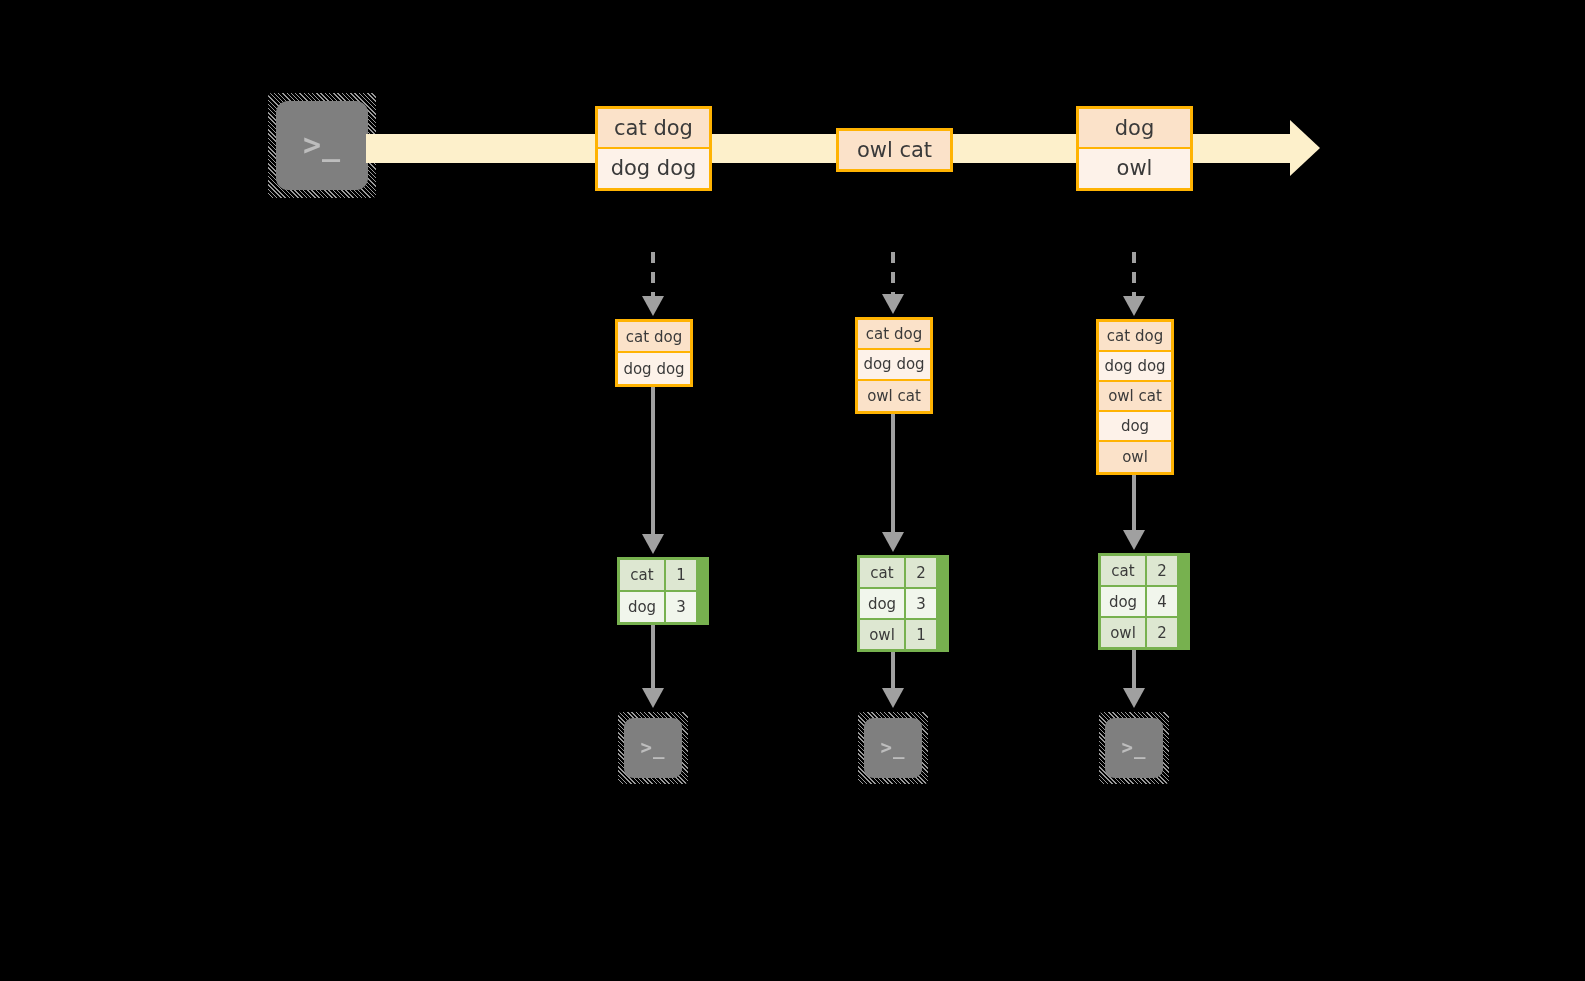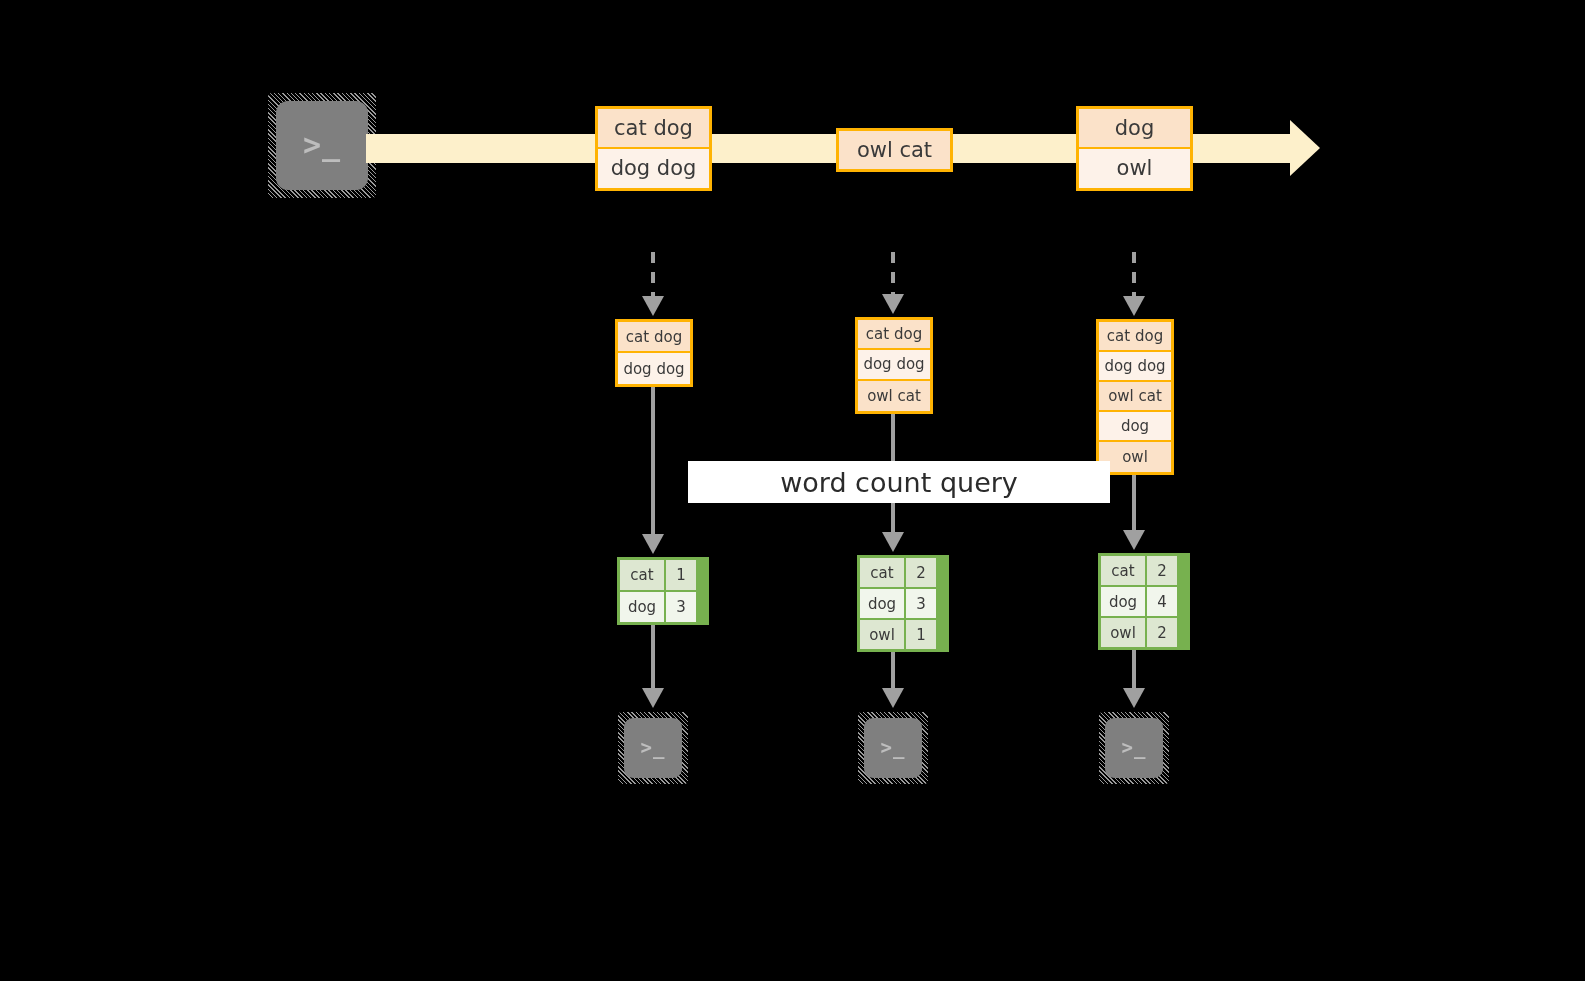--- a/index.html
+++ b/index.html
@@ -284,15 +284,14 @@
 
   <div class="arrow-line" style="left:1132px; top:650px; height:41px;"></div>
   <div class="arrow-head-down" style="left:1123px; top:688px;"></div>
 
   <div class="terminal" style="left:1099px; top:712px; width:70px; height:72px;">
     <div class="hatch"></div>
     <div class="face" style="inset:6px; border-radius:9px;"></div>
     <div class="glyph" style="font-size:19px;">&gt;_</div>
   </div>
 
-  <div class="banner" style="left:688px; top:461px; width:422px; height:42px;">word count query</div>
 
 </div>
 
 </body></html>

